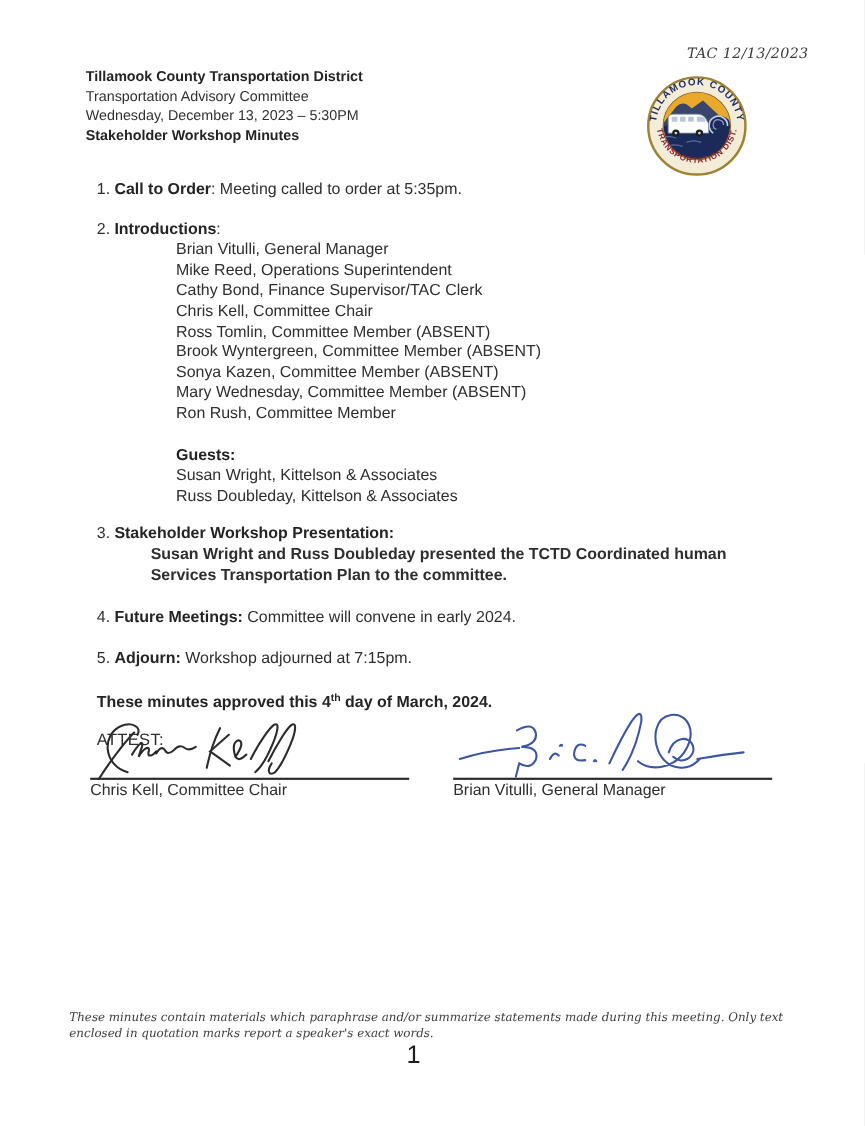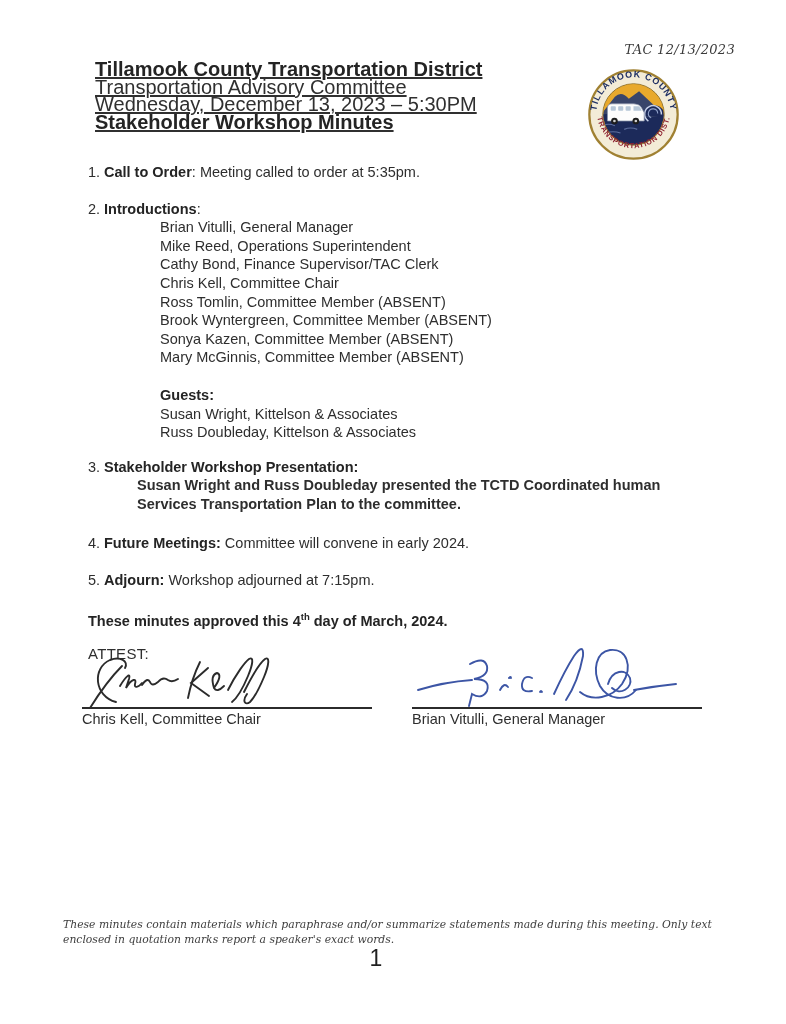--- a/index.html
+++ b/index.html
@@ -11,21 +11,21 @@
     font-family:"Liberation Sans", sans-serif;
     color:#2e2e2e;
     overflow:hidden;
   }
   .date-tag{
     position:absolute;top:42px;right:51px;
     font-family:"DejaVu Serif", serif;font-style:italic;
     font-size:13px;color:#3b3b3b;letter-spacing:.3px;
   }
   .logo{position:absolute;left:587px;top:68px;width:93px;height:93px;}
-  .doc-header{position:absolute;left:95px;top:61px;font-size:20px;line-height:17.6px;color:#303030;text-decoration:underline;}
+  .doc-header{position:absolute;left:78px;top:61px;font-size:13px;line-height:17.6px;color:#303030;}
   .doc-header .b{font-weight:bold;color:#242424;}
   .content{position:absolute;left:88px;top:163px;width:618px;font-size:14.5px;line-height:18.6px;}
   .li{display:flex;margin-bottom:18px;}
   .li .num{flex:none;width:16px;}
   .li .body b{color:#242424;text-align:center;}
   .roster{padding-left:72px;margin-top:-18px;}
   .roster .row{white-space:nowrap;}
   .guests{padding-left:72px;margin:19px 0 16px 0;}
   .guests .g-label{font-weight:bold;color:#242424;}
   .presentation-body{padding-left:49px;margin:-18px 0 20px 0;width:540px;font-weight:bold;}
@@ -115,21 +115,22 @@
     </div>
 
     <div class="roster">
       <div class="row">Brian Vitulli, General Manager</div>
       <div class="row">Mike Reed, Operations Superintendent</div>
       <div class="row">Cathy Bond, Finance Supervisor/TAC Clerk</div>
       <div class="row">Chris Kell, Committee Chair</div>
       <div class="row">Ross Tomlin, Committee Member (ABSENT)</div>
       <div class="row">Brook Wyntergreen, Committee Member (ABSENT)</div>
       <div class="row">Sonya Kazen, Committee Member (ABSENT)</div>
-      <div class="row">Mary McGinnis, Committee Member (ABSENT)</div>
+      <div class="row">Mary Wednesday, Committee Member (ABSENT)</div>
+      <div class="row">Ron Rush, Committee Member</div>
     </div>
 
     <div class="guests">
       <div class="g-label">Guests:</div>
       <div class="row">Susan Wright, Kittelson &amp; Associates</div>
       <div class="row">Russ Doubleday, Kittelson &amp; Associates</div>
     </div>
 
     <div class="li">
       <span class="num">3.</span>

